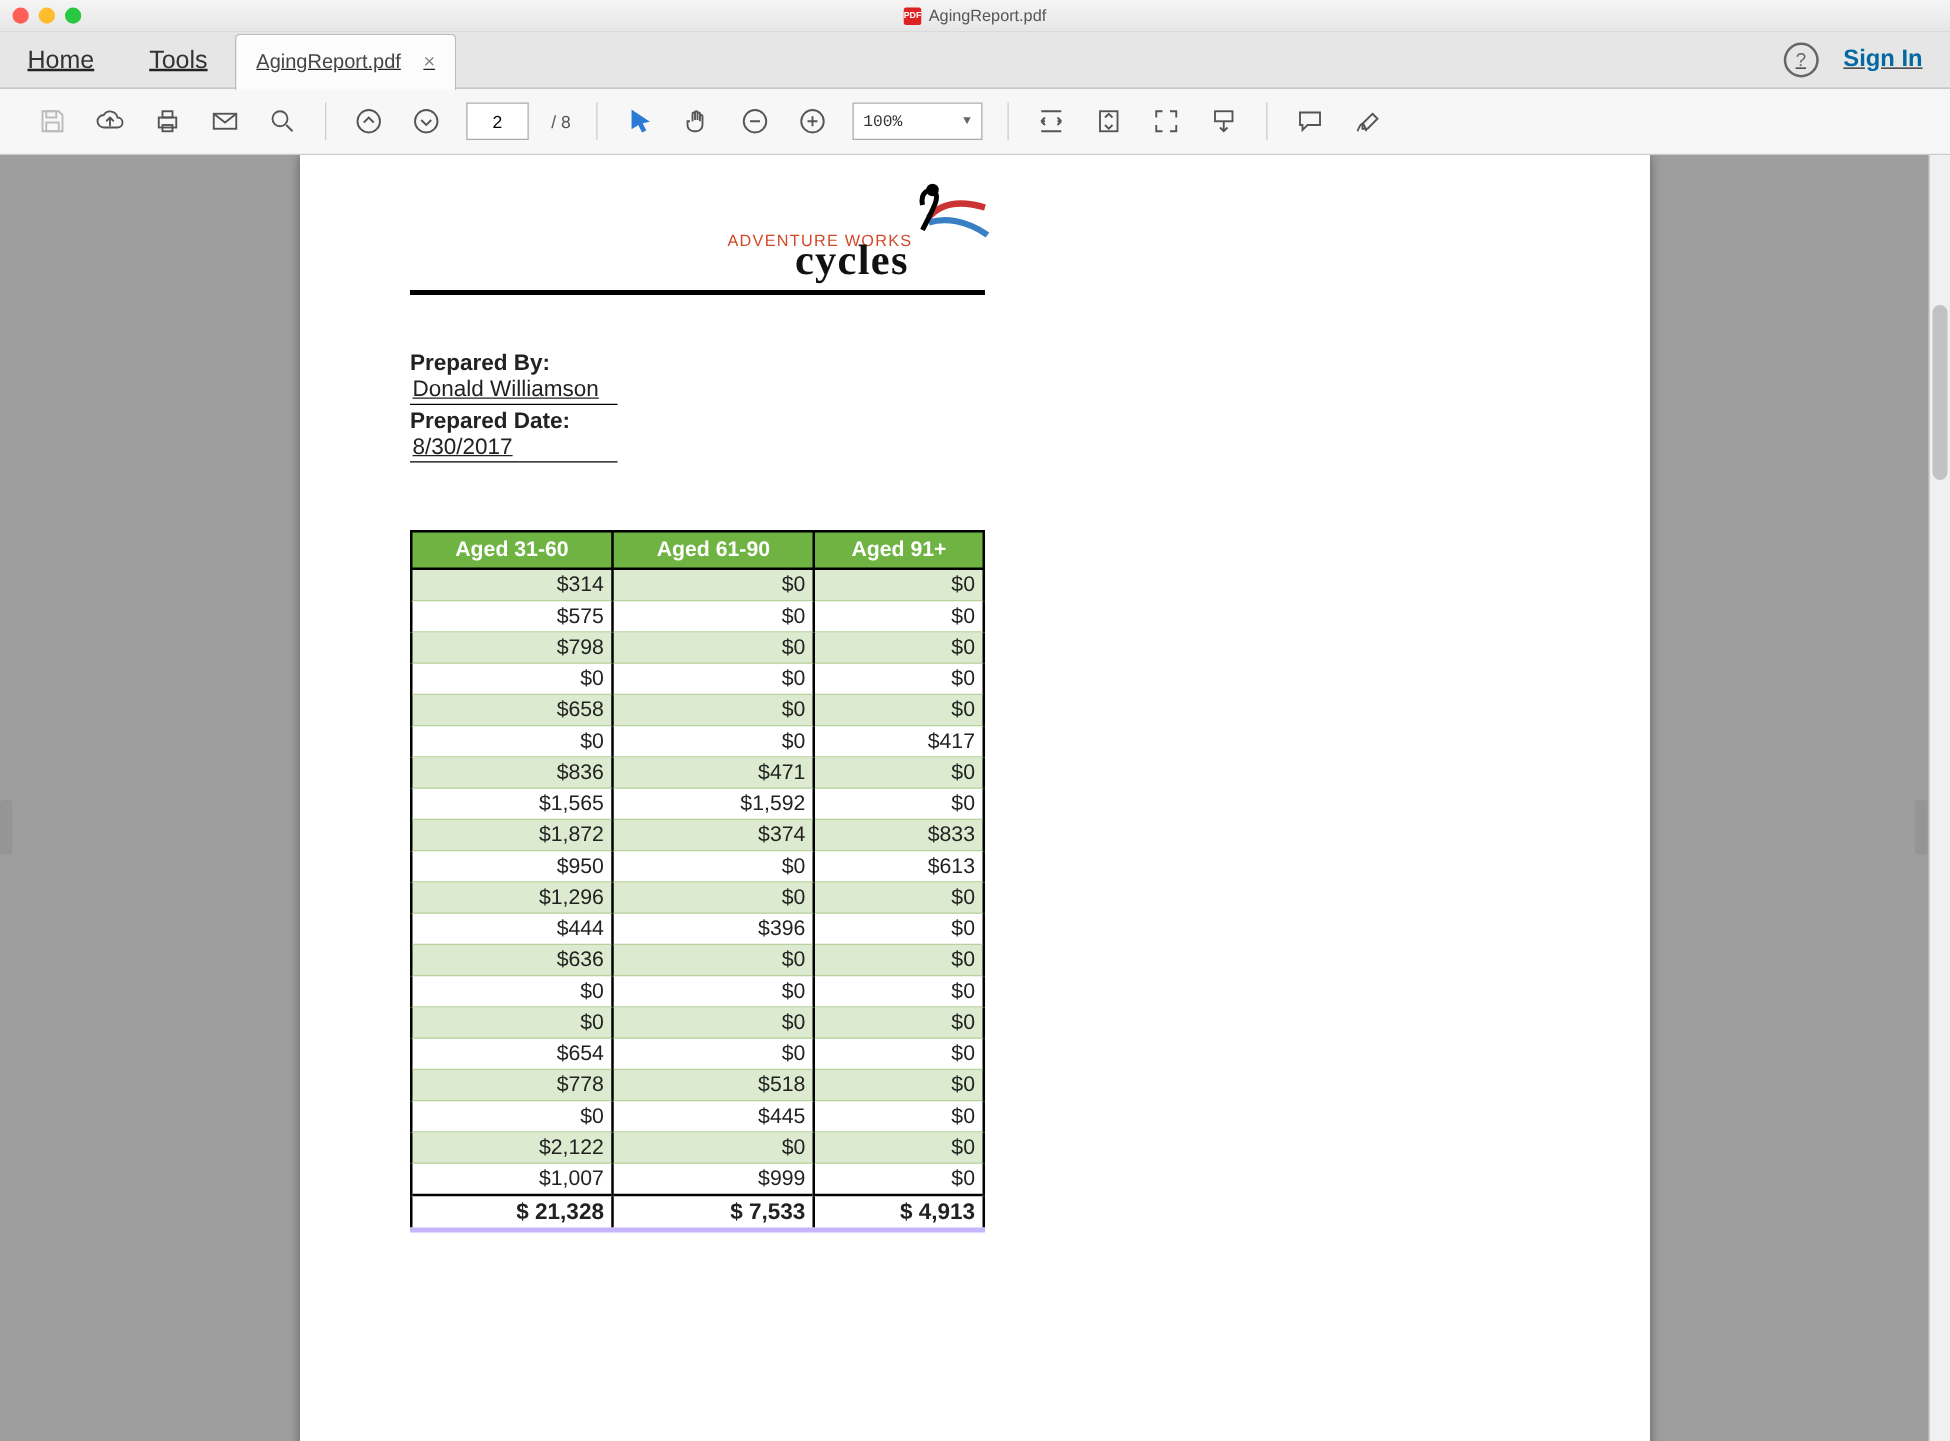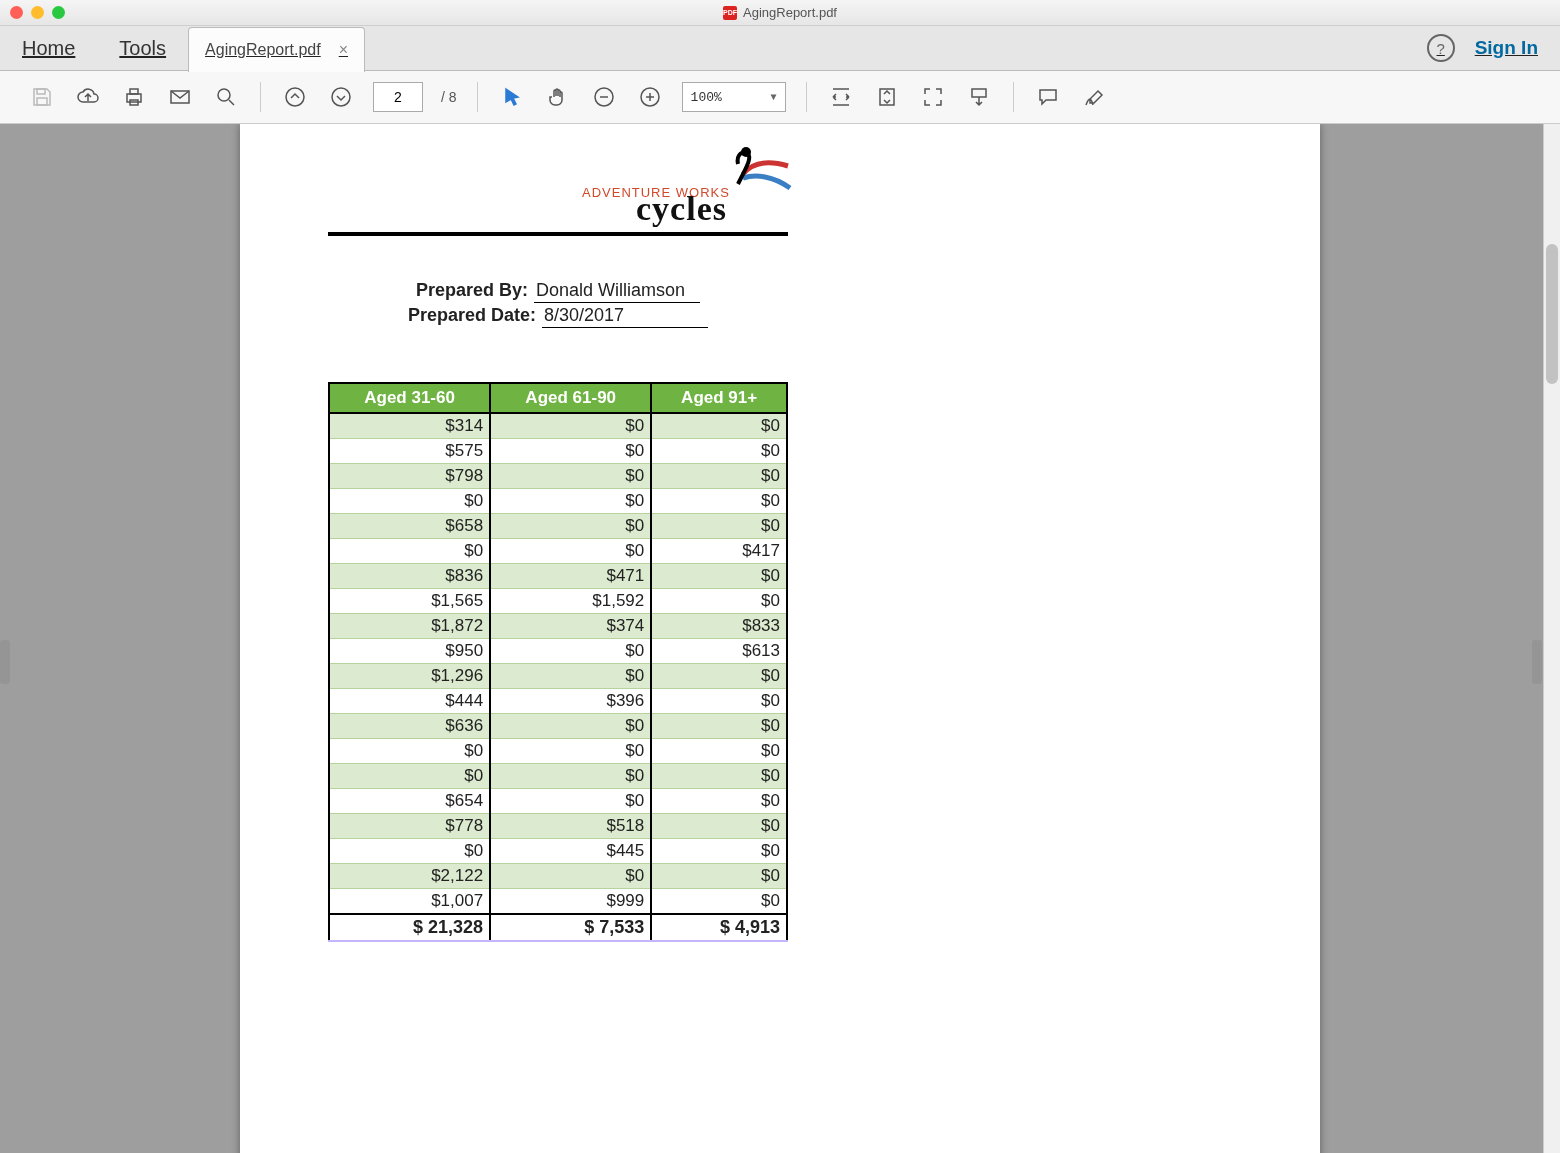--- a/index.html
+++ b/index.html
@@ -38,31 +38,31 @@
   .vscroll .thumb{position:absolute;left:2px;right:2px;top:120px;height:140px;background:#c2c2c2;border-radius:6px;}
   .page{width:1080px;height:100%;background:#fff;margin-top:0;box-shadow:0 0 8px rgba(0,0,0,0.4);padding:24px 0 0 0;}
   .pagewrap{width:460px;margin-left:88px;}
   .logo{width:460px;display:flex;flex-direction:column;align-items:flex-end;margin-bottom:8px;text-decoration:underline;}
   .logo-top{position:relative;width:200px;height:70px;}
   .logo-top svg{position:absolute;top:-4px;right:-10px;}
   .logo-text1{font-family:Impact,Arial;font-size:13px;color:#d2492a;letter-spacing:1px;position:absolute;left:-6px;bottom:18px;}
   .logo-text2{font-family:"Brush Script MT",cursive;font-size:34px;color:#111;font-weight:bold;position:absolute;left:48px;bottom:-10px;letter-spacing:1px;}
   .hr{height:4px;background:#000;width:460px;margin-top:14px;}
   .meta{width:460px;margin-top:44px;font-size:18px;}
-  .meta-row{display:flex;justify-content:center;align-items:baseline;margin-bottom:2px;}
+  .meta-row{display:flex;justify-content:flex-start;align-items:baseline;margin-bottom:2px;flex-direction:column;}
   .meta-row .lbl{font-weight:bold;margin-right:6px;}
-  .meta-row .val{min-width:162px;border-bottom:1.5px solid #000;padding:0 2px 1px 2px;}
+  .meta-row .val{min-width:162px;border-bottom:1.5px solid #000;padding:0 2px 1px 2px;text-decoration:underline;}
   
   .tbl{width:460px;margin-top:54px;border-collapse:collapse;border:2px solid #000;}
   .tbl th{background:#6fb342;color:#fff;font-weight:bold;font-size:17px;padding:4px 0;border:2px solid #000;border-bottom:2px solid #000;}
   .tbl td{text-align:right;padding:2px 6px;font-size:17px;border-left:2px solid #000;border-right:2px solid #000;}
   .tbl tbody tr:nth-child(odd) td{background:#dcebcf;}
   .tbl tbody tr:nth-child(even) td{background:#fff;}
   .tbl tbody tr td{border-bottom:1px solid #b7d29c;}
-  .tbl tbody tr.total td{font-weight:bold;background:#fff;border-top:2px solid #000;border-bottom:2px solid #c4b5fd;font-size:18px;}
+  .tbl tbody tr.total td{font-weight:bold;background:#fff;border-top:2px solid #000;border-bottom:4px solid #c4b5fd;font-size:18px;}
   .side-handle{position:absolute;top:50%;width:10px;height:44px;background:#888;border-radius:3px;opacity:.4;}
   .side-handle.left{left:0;}
   .side-handle.right{right:18px;}
 </style>
 </head>
 <body>
 
 <div class="titlebar">
   <div class="traffic">
     <div class="dot red"></div>

